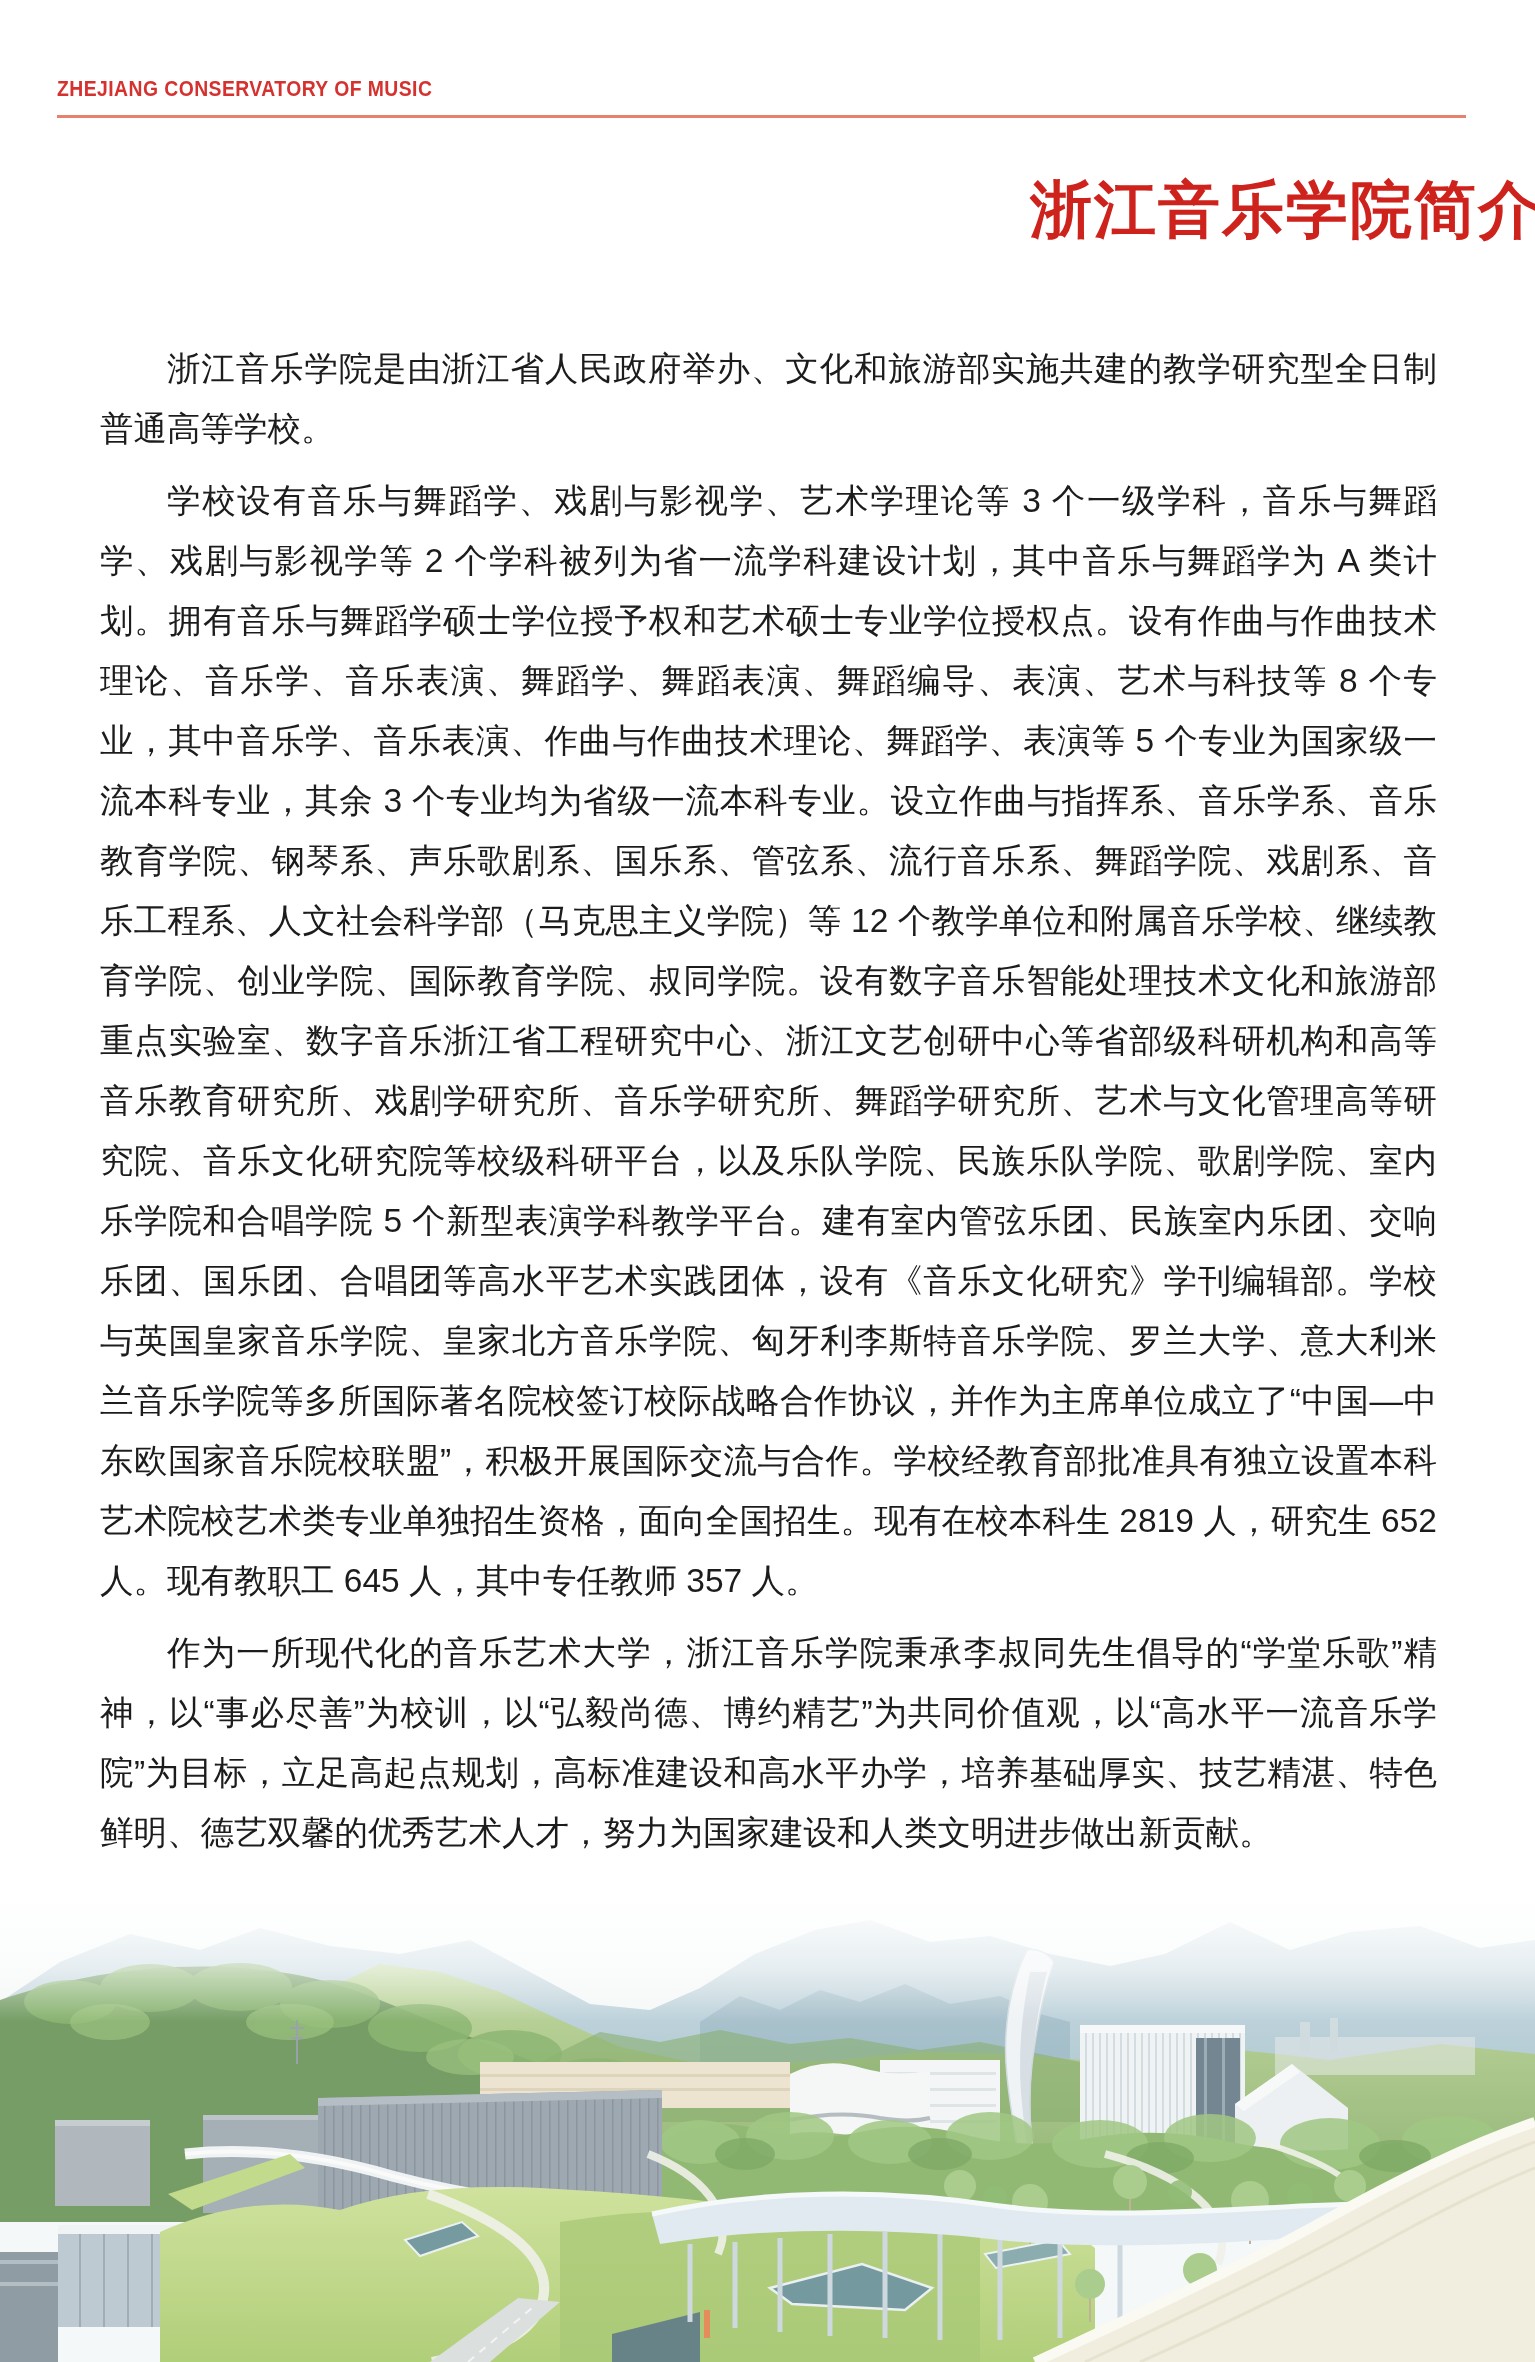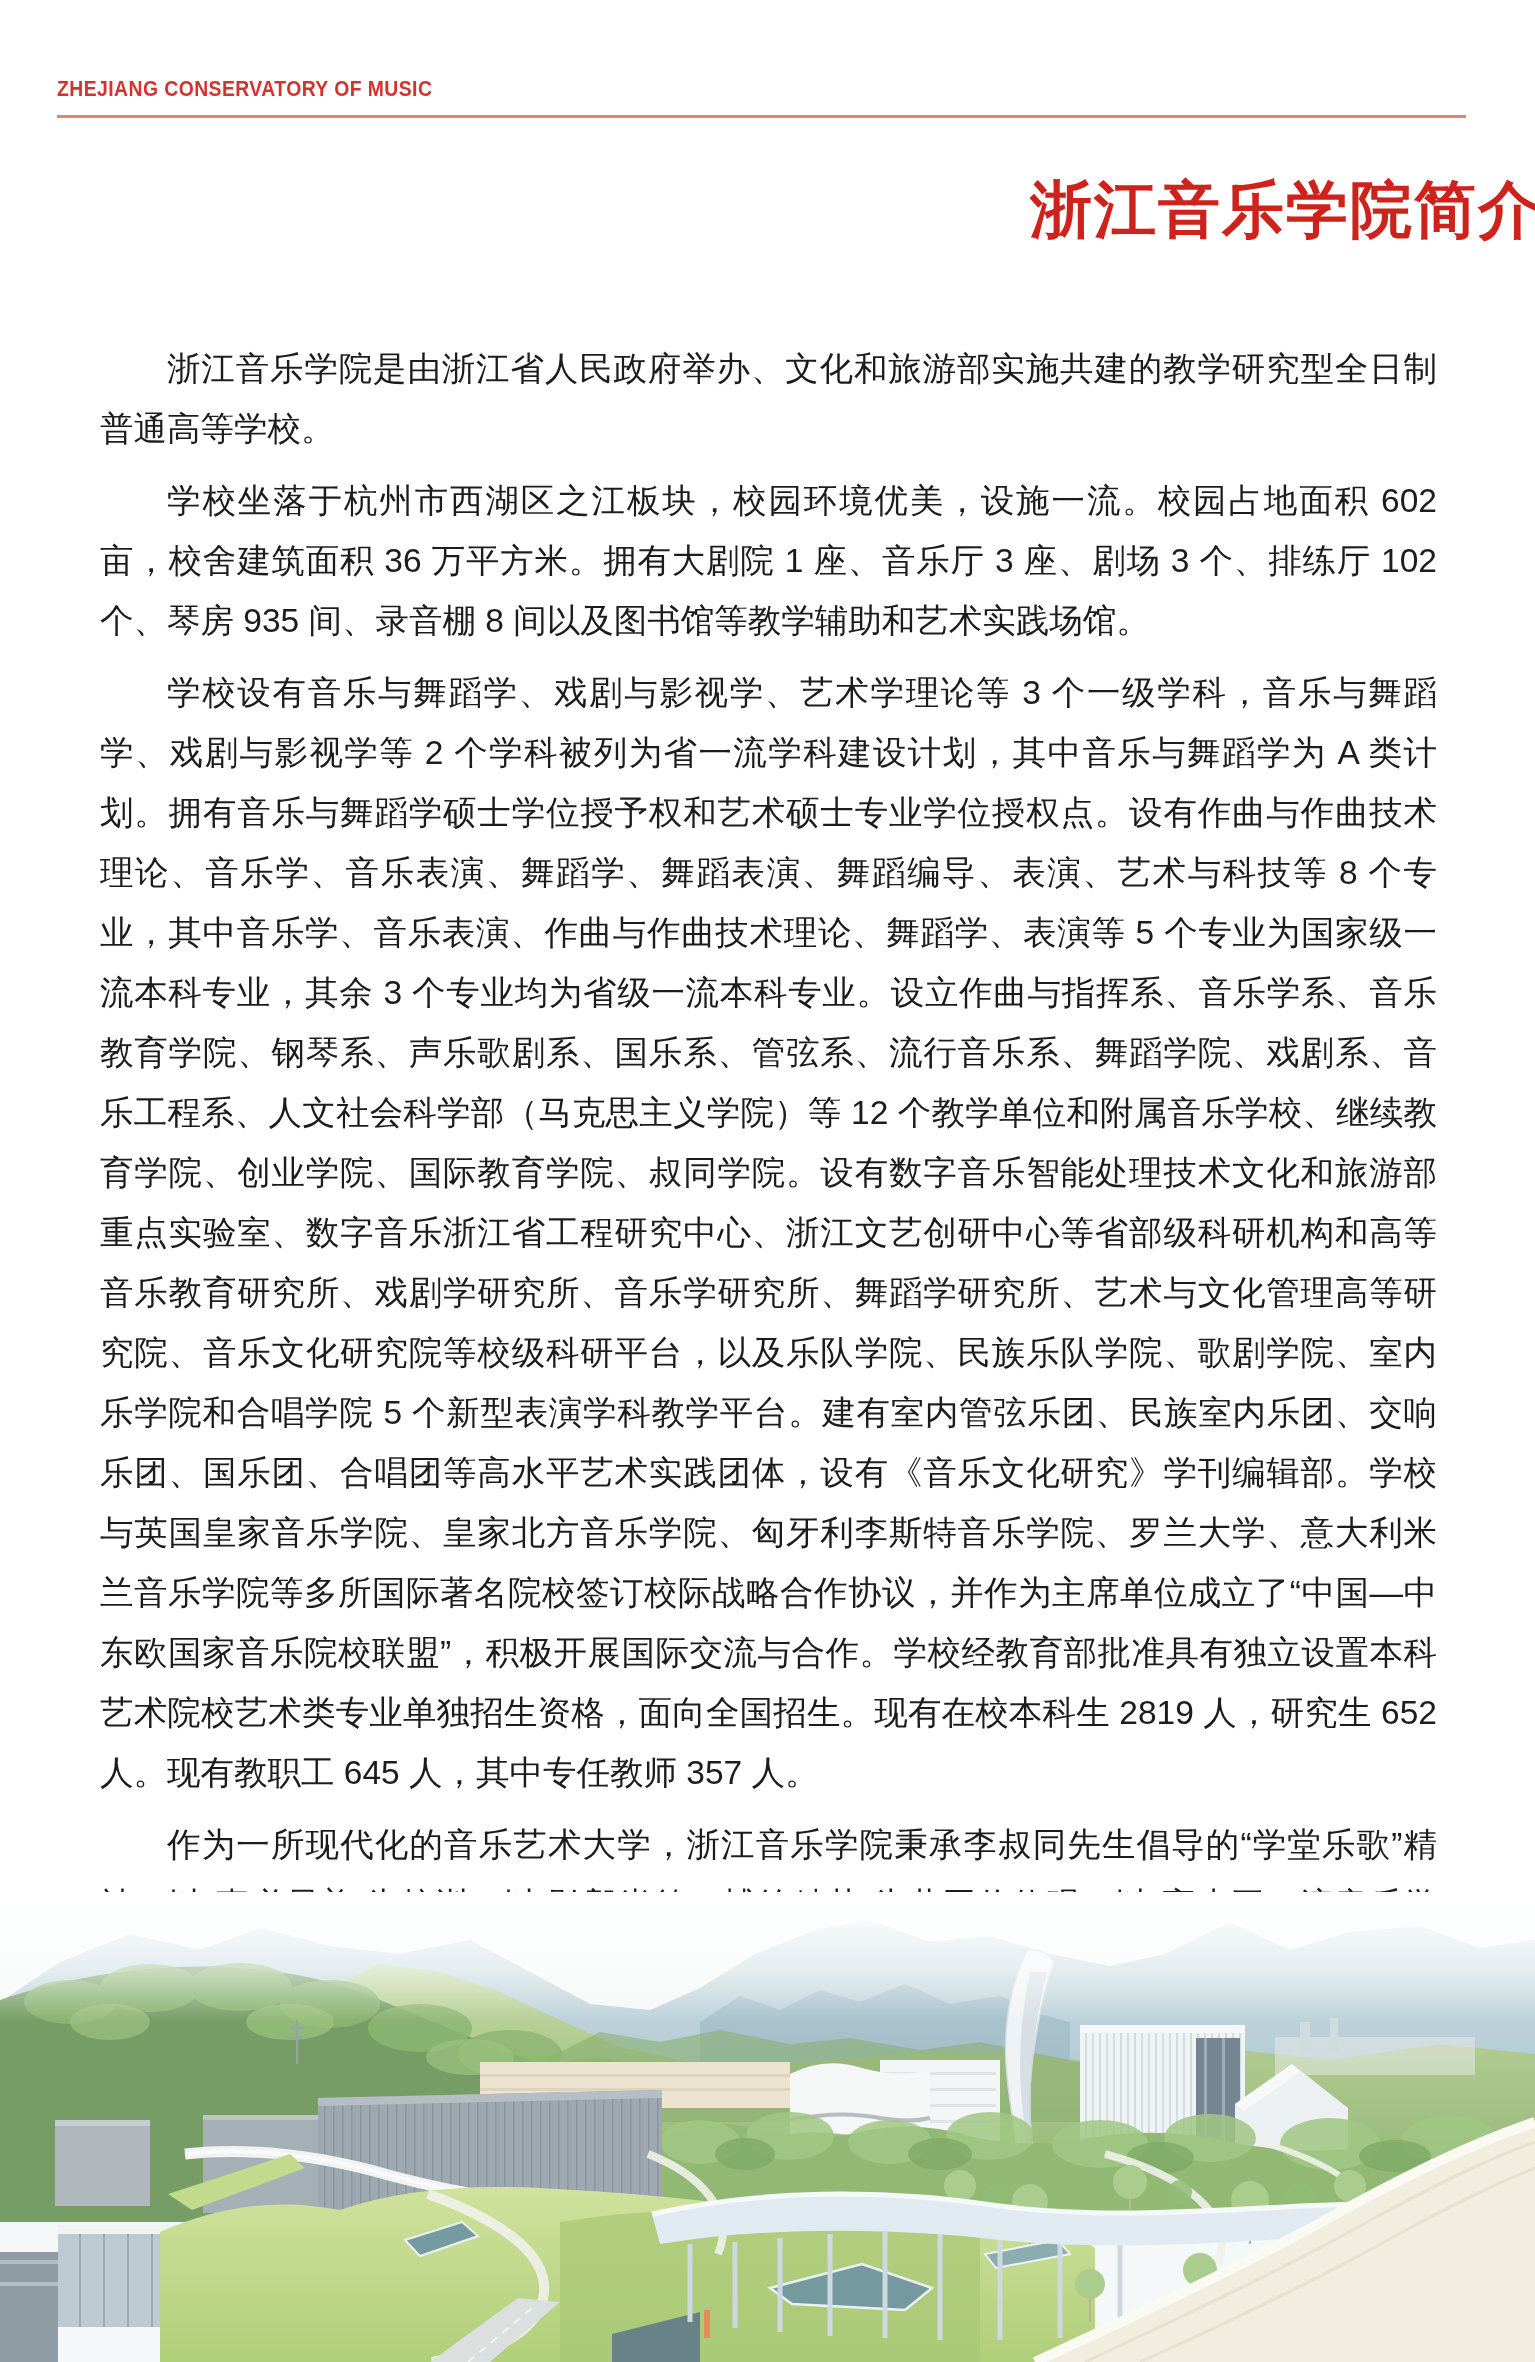--- a/index.html
+++ b/index.html
@@ -37,21 +37,20 @@
 
 <div class="page">
 
   <div class="header-logo">ZHEJIANG CONSERVATORY OF MUSIC</div>
   <div class="header-rule"></div>
 
   <h1 class="page-title">浙江音乐学院简介</h1>
 
   <div class="body-content">
     <p>浙江音乐学院是由浙江省人民政府举办、文化和旅游部实施共建的教学研究型全日制普通高等学校。</p>
-    <p>学校坐落于杭州市西湖区之江板块，校园环境优美，设施一流。校园占地面积 602 亩，校舍建筑面积 36 万平方米。拥有大剧院 1 座、音乐厅 3 座、剧场 3 个、排练厅 102 个、琴房 935 间、录音棚 8 间以及图书馆等教学辅助和艺术实践场馆。</p>
     <p>学校设有音乐与舞蹈学、戏剧与影视学、艺术学理论等 3 个一级学科，音乐与舞蹈学、戏剧与影视学等 2 个学科被列为省一流学科建设计划，其中音乐与舞蹈学为 A 类计划。拥有音乐与舞蹈学硕士学位授予权和艺术硕士专业学位授权点。设有作曲与作曲技术理论、音乐学、音乐表演、舞蹈学、舞蹈表演、舞蹈编导、表演、艺术与科技等 8 个专业，其中音乐学、音乐表演、作曲与作曲技术理论、舞蹈学、表演等 5 个专业为国家级一流本科专业，其余 3 个专业均为省级一流本科专业。设立作曲与指挥系、音乐学系、音乐教育学院、钢琴系、声乐歌剧系、国乐系、管弦系、流行音乐系、舞蹈学院、戏剧系、音乐工程系、人文社会科学部（马克思主义学院）等 12 个教学单位和附属音乐学校、继续教育学院、创业学院、国际教育学院、叔同学院。设有数字音乐智能处理技术文化和旅游部重点实验室、数字音乐浙江省工程研究中心、浙江文艺创研中心等省部级科研机构和高等音乐教育研究所、戏剧学研究所、音乐学研究所、舞蹈学研究所、艺术与文化管理高等研究院、音乐文化研究院等校级科研平台，以及乐队学院、民族乐队学院、歌剧学院、室内乐学院和合唱学院 5 个新型表演学科教学平台。建有室内管弦乐团、民族室内乐团、交响乐团、国乐团、合唱团等高水平艺术实践团体，设有《音乐文化研究》学刊编辑部。学校与英国皇家音乐学院、皇家北方音乐学院、匈牙利李斯特音乐学院、罗兰大学、意大利米兰音乐学院等多所国际著名院校签订校际战略合作协议，并作为主席单位成立了“中国—中东欧国家音乐院校联盟”，积极开展国际交流与合作。学校经教育部批准具有独立设置本科艺术院校艺术类专业单独招生资格，面向全国招生。现有在校本科生 2819 人，研究生 652 人。现有教职工 645 人，其中专任教师 357 人。</p>
     <p>作为一所现代化的音乐艺术大学，浙江音乐学院秉承李叔同先生倡导的“学堂乐歌”精神，以“事必尽善”为校训，以“弘毅尚德、博约精艺”为共同价值观，以“高水平一流音乐学院”为目标，立足高起点规划，高标准建设和高水平办学，培养基础厚实、技艺精湛、特色鲜明、德艺双馨的优秀艺术人才，努力为国家建设和人类文明进步做出新贡献。</p>
   </div>
 
   <div class="photo">
     <svg viewBox="0 0 1535 470" xmlns="http://www.w3.org/2000/svg">
       <defs>
         <linearGradient id="farM" x1="0" y1="0" x2="0" y2="1">
           <stop offset="0" stop-color="#c6d8df"></stop>
             <stop offset="1" stop-color="#93b5c3"></stop>

